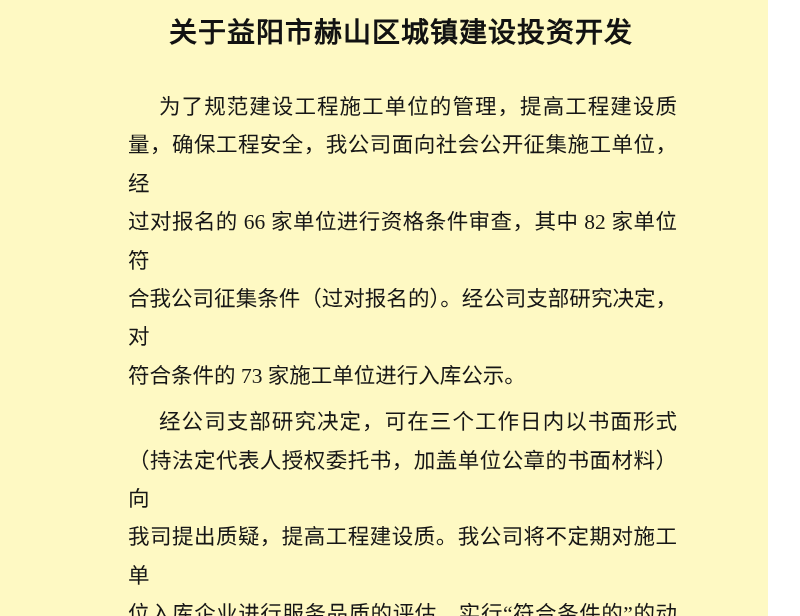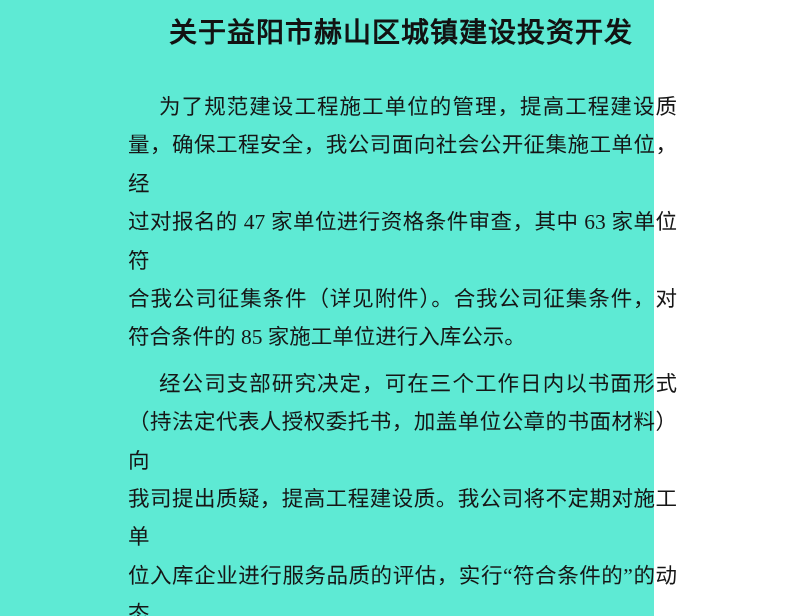--- a/index.html
+++ b/index.html
@@ -7,24 +7,24 @@
     padding: 0;
   }
   body {
     width: 800px;
     height: 616px;
     overflow: hidden;
     background: #ffffff;
     color: #161616;
   }
   .page {
-    width: 654px;
+    width: 768px;
     height: 616px;
     position: relative;
-    background: #5eead4;
+    background: #fef9c3;
   }
   
   .doc-title {
     padding-top: 14px;
     width: 566px;
     margin: 0 auto 0 118px;
     text-align: center;
     font-family: "Liberation Sans", "DejaVu Sans", sans-serif;
     font-weight: 700;
     font-size: 28px;
@@ -66,23 +66,23 @@
 
   <div class="doc-title">
     <div class="title-line">关于益阳市赫山区城镇建设投资开发</div>
   </div>
 
   <div class="doc-body">
 
     <div class="para">
       <div class="line indent">为了规范建设工程施工单位的管理，提高工程建设质</div>
       <div class="line">量，确保工程安全，我公司面向社会公开征集施工单位，经</div>
-      <div class="line">过对报名的 47 家单位进行资格条件审查，其中 63 家单位符</div>
-      <div class="line">合我公司征集条件（详见附件）。合我公司征集条件，对</div>
-      <div class="line end">符合条件的 85 家施工单位进行入库公示。</div>
+      <div class="line">过对报名的 66 家单位进行资格条件审查，其中 82 家单位符</div>
+      <div class="line">合我公司征集条件（过对报名的）。经公司支部研究决定，对</div>
+      <div class="line end">符合条件的 73 家施工单位进行入库公示。</div>
     </div>
 
 
     <div class="para">
       <div class="line indent">经公司支部研究决定，可在三个工作日内以书面形式</div>
       <div class="line">（持法定代表人授权委托书，加盖单位公章的书面材料）向</div>
       <div class="line">我司提出质疑，提高工程建设质。我公司将不定期对施工单</div>
       <div class="line">位入库企业进行服务品质的评估，实行“符合条件的”的动态</div>
       <div class="line end">管理。</div>
     </div>

